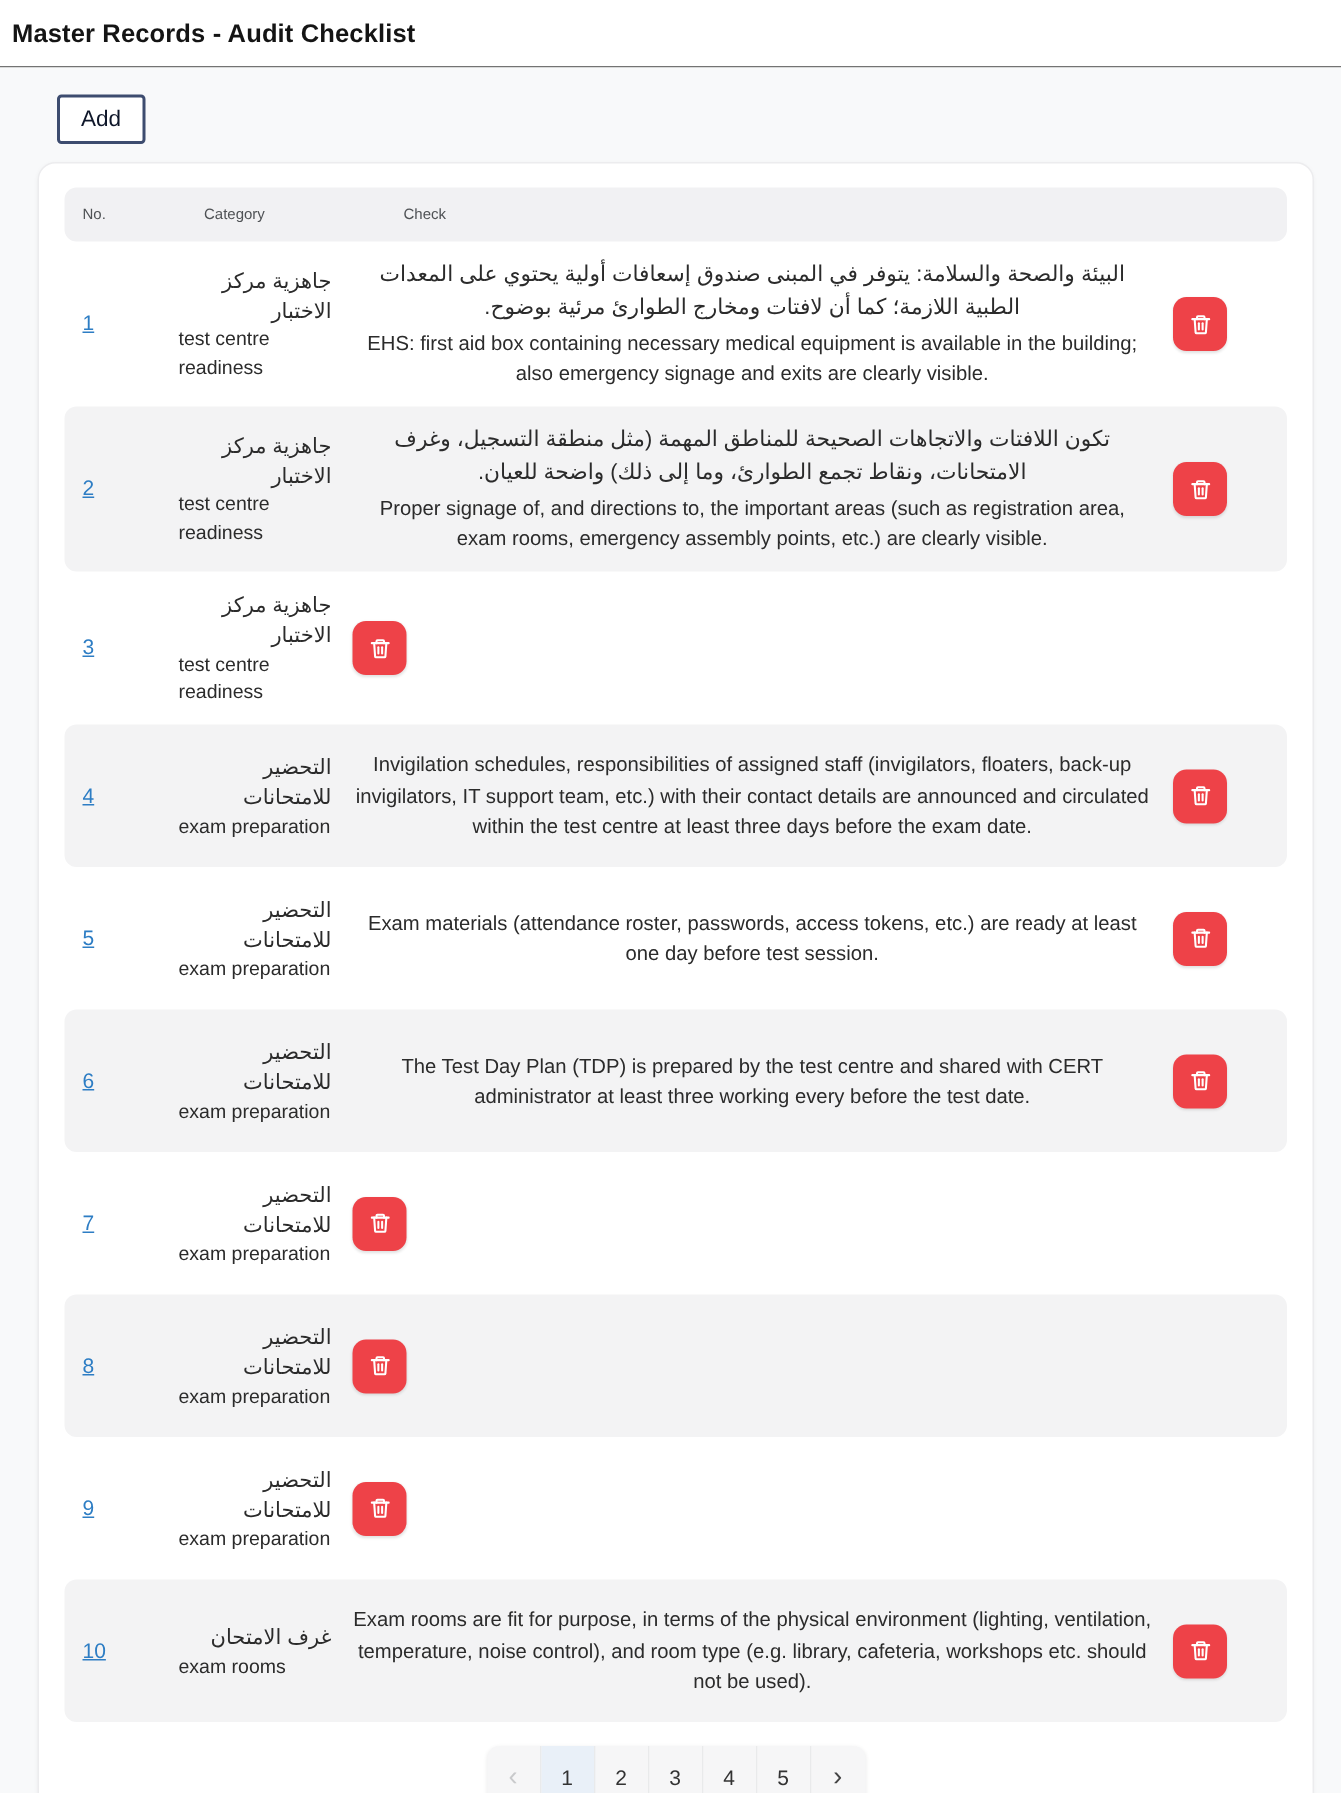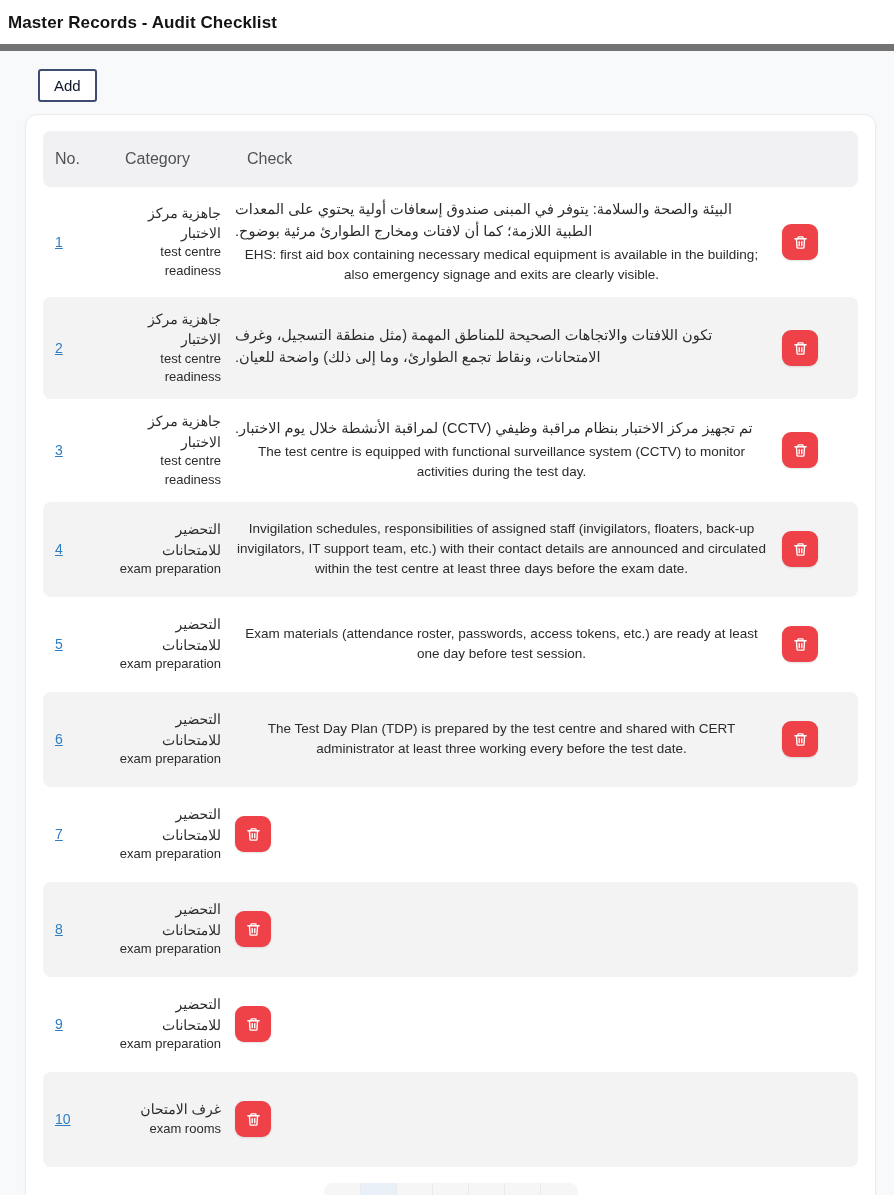--- a/index.html
+++ b/index.html
@@ -7,21 +7,21 @@
   body {
     font-family: "Liberation Sans", sans-serif;
     background: #ffffff;
     color: #2b2b2b;
     min-height: 1195px;
   }
   
   .topbar {
     background: #ffffff;
     padding: 13px 10px 11px 8px;
-    border-bottom: 7px solid #737373;
+    border-bottom: 1px solid #737373;
   }
   .page-title {
     font-size: 17px;
     font-weight: bold;
     color: #141414;
     letter-spacing: .1px;
   }
   
   .page-body {
     background: #f8f9fa;
@@ -45,50 +45,50 @@
     border: 1px solid #ececee;
     border-radius: 12px;
     margin: 12px 18px 0 25px;
     padding: 16px 17px 18px 17px;
     box-shadow: 0 1px 3px rgba(0,0,0,.04);
   }
   
   .thead {
     display: grid;
     grid-template-columns: 50px 102px 1fr 64px;
-    column-gap: 20px;
+    column-gap: 31px;
     align-items: center;
     background: #f1f1f3;
     border-radius: 8px;
-    height: 56px;
+    height: 36px;
     padding: 0 12px;
     color: #4f5255;
-    font-size: 16px;
+    font-size: 10px;
   }
   .row {
     display: grid;
     grid-template-columns: 50px 102px 1fr 64px;
     column-gap: 14px;
     align-items: center;
     padding: 12px 12px;
     min-height: 95px;
     border-radius: 8px;
   }
   .row.stripe { background: #f3f3f4; }
   .cell-no a {
     color: #2d7dc4;
     font-size: 14px;
     text-decoration: underline;
     cursor: pointer;
   }
   .cell-category { font-size: 13px; line-height: 1.45; color: #2b2b2b; }
   .cat-ar { direction: rtl; text-align: right; font-size: 14px; }
-  .cat-en { text-align: right; }
+  .cat-en { text-align: left; }
   .cell-check { font-size: 13.5px; line-height: 1.5; color: #2b2b2b; }
-  .check-ar { direction: rtl; text-align: left; font-size: 14.5px; margin-bottom: 2px; }
+  .check-ar { direction: rtl; text-align: center; font-size: 14.5px; margin-bottom: 2px; }
   .check-en { text-align: center; }
   .cell-actions { display: flex; justify-content: flex-start; }
   .delete-btn {
     width: 36px; height: 36px;
     background: #ee4248;
     border: none;
     border-radius: 9px;
     display: flex; align-items: center; justify-content: center;
     cursor: pointer;
     box-shadow: 0 1px 2px rgba(0,0,0,.12);
@@ -170,20 +170,21 @@
   <div class="row stripe">
     <div class="cell-no">
       <a href="#">2</a>
     </div>
     <div class="cell-category">
       <div class="cat-ar">جاهزية مركز الاختبار</div>
       <div class="cat-en">test centre readiness</div>
     </div>
     <div class="cell-check">
       <div class="check-ar">تكون اللافتات والاتجاهات الصحيحة للمناطق المهمة (مثل منطقة التسجيل، وغرف الامتحانات، ونقاط تجمع الطوارئ، وما إلى ذلك) واضحة للعيان.</div>
+      <div class="check-en">Proper signage of, and directions to, the important areas (such as registration area, exam rooms, emergency assembly points, etc.) are clearly visible.</div>
     </div>
     <div class="cell-actions">
       <button class="delete-btn" aria-label="Delete">
         <span>
           <svg width="15" height="15" viewBox="0 0 24 24" fill="none" stroke="#ffffff" stroke-width="2.2" stroke-linecap="round" stroke-linejoin="round">
             <path d="M3 6h18"></path>
             <path d="M8 6V4a1 1 0 0 1 1-1h6a1 1 0 0 1 1 1v2"></path>
             <path d="M5.5 6l1 14.2a1 1 0 0 0 1 .8h9a1 1 0 0 0 1-.8L18.5 6"></path>
             <path d="M10 10.5v6.5"></path>
                   <path d="M14 10.5v6.5"></path>
@@ -194,24 +195,20 @@
   </div>
 
   <div class="row">
     <div class="cell-no">
       <a href="#">3</a>
     </div>
     <div class="cell-category">
       <div class="cat-ar">جاهزية مركز الاختبار</div>
       <div class="cat-en">test centre readiness</div>
     </div>
-    <div class="cell-check">
-      <div class="check-ar">تم تجهيز مركز الاختبار بنظام مراقبة وظيفي (CCTV) لمراقبة الأنشطة خلال يوم الاختبار.</div>
-      <div class="check-en">The test centre is equipped with functional surveillance system (CCTV) to monitor activities during the test day.</div>
-    </div>
     <div class="cell-actions">
       <button class="delete-btn" aria-label="Delete">
         <span>
           <svg width="15" height="15" viewBox="0 0 24 24" fill="none" stroke="#ffffff" stroke-width="2.2" stroke-linecap="round" stroke-linejoin="round">
             <path d="M3 6h18"></path>
             <path d="M8 6V4a1 1 0 0 1 1-1h6a1 1 0 0 1 1 1v2"></path>
             <path d="M5.5 6l1 14.2a1 1 0 0 0 1 .8h9a1 1 0 0 0 1-.8L18.5 6"></path>
             <path d="M10 10.5v6.5"></path>
                   <path d="M14 10.5v6.5"></path>
           </svg>
@@ -370,20 +367,24 @@
     </div>
   </div>
 
   <div class="row stripe">
     <div class="cell-no">
       <a href="#">10</a>
     </div>
     <div class="cell-category">
       <div class="cat-ar">غرف الامتحان</div>
       <div class="cat-en">exam rooms</div>
+    </div>
+    <div class="cell-check">
+
+      <div class="check-en">Exam rooms are fit for purpose, in terms of the physical environment (lighting, ventilation, temperature, noise control), and room type (e.g. library, cafeteria, workshops etc. should not be used).</div>
     </div>
     <div class="cell-actions">
       <button class="delete-btn" aria-label="Delete">
         <span>
           <svg width="15" height="15" viewBox="0 0 24 24" fill="none" stroke="#ffffff" stroke-width="2.2" stroke-linecap="round" stroke-linejoin="round">
             <path d="M3 6h18"></path>
             <path d="M8 6V4a1 1 0 0 1 1-1h6a1 1 0 0 1 1 1v2"></path>
             <path d="M5.5 6l1 14.2a1 1 0 0 0 1 .8h9a1 1 0 0 0 1-.8L18.5 6"></path>
             <path d="M10 10.5v6.5"></path>
                   <path d="M14 10.5v6.5"></path>

